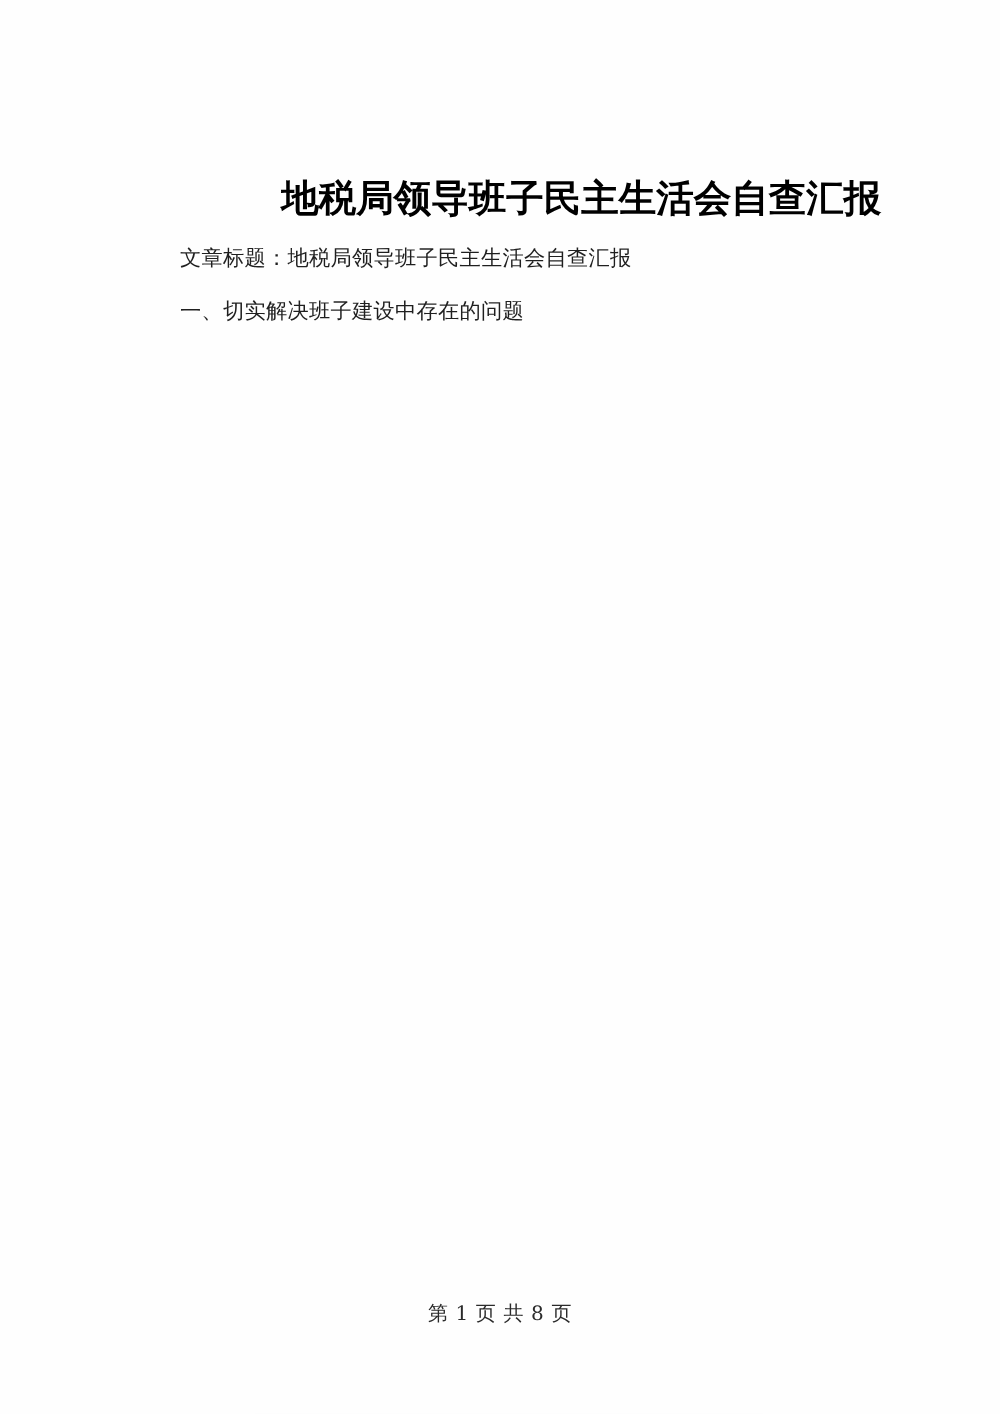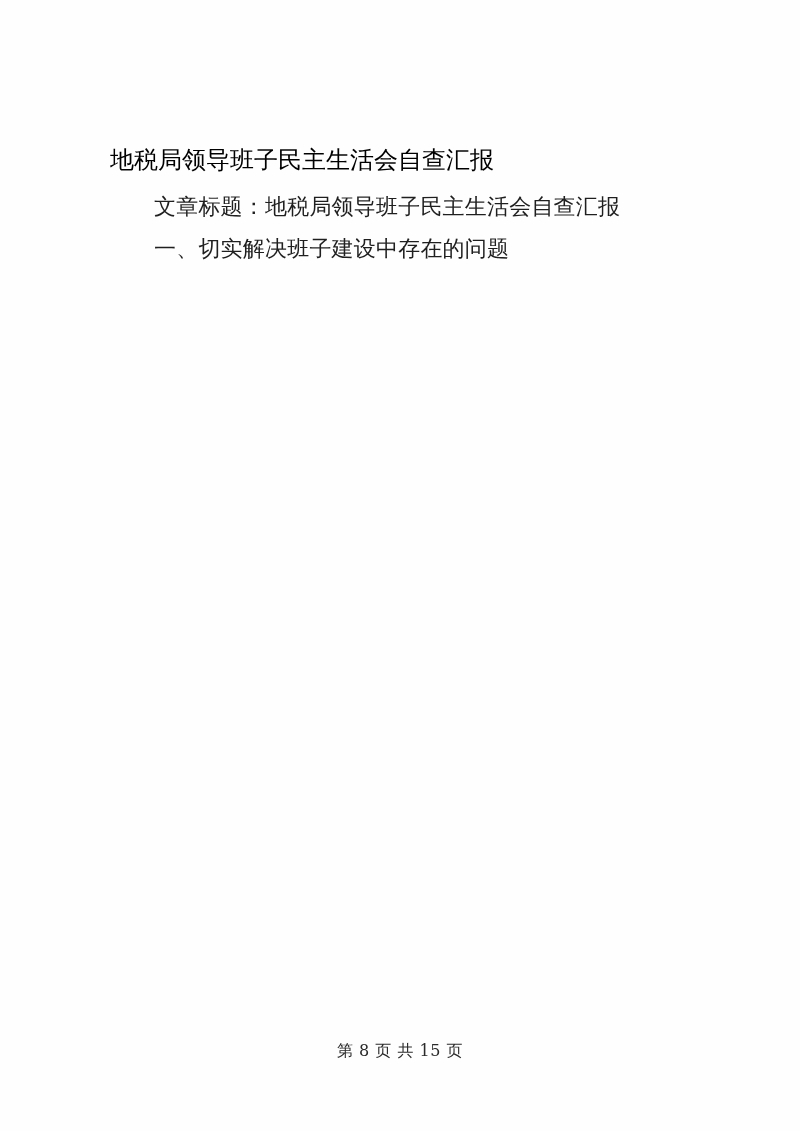--- a/index.html
+++ b/index.html
@@ -13,31 +13,31 @@
     height: 1131px;
     margin: 0 auto;
     background: #fefefe;
     overflow: hidden;
     box-sizing: border-box;
     padding: 142px 95px 0 110px;
     font-family: "DejaVu Serif", "Liberation Serif", serif;
   }
   .doc-title {
     margin: 0 0 8px 0;
-    font-size: 24px;
+    font-size: 30px;
     line-height: 36px;
-    font-weight: normal;
-    text-align: left;
+    font-weight: bold;
+    text-align: right;
     letter-spacing: 0px;
     color: #000000;
     font-family: "DejaVu Serif", "Liberation Serif", serif;
   }
   .doc-body p {
     margin: 0;
-    font-size: 22px;
+    font-size: 17px;
     line-height: 42px;
     letter-spacing: 0.2px;
     text-align: justify;
     text-justify: inter-character;
     text-indent: 2em;
     color: #1f1f1f;
     word-break: break-all;
   }
   .page-footer {
     position: absolute;
@@ -57,16 +57,16 @@
 <div class="page">
 
   <h1 class="doc-title">地税局领导班子民主生活会自查汇报</h1>
 
   <div class="doc-body">
     <p>文章标题：地税局领导班子民主生活会自查汇报</p>
     <p>一、切实解决班子建设中存在的问题</p>
   </div>
 
   <div class="page-footer">
-    <span>第 8 页 共 15 页</span>
+    <span>第 1 页 共 8 页</span>
   </div>
 
 </div>
 
 </body></html>

